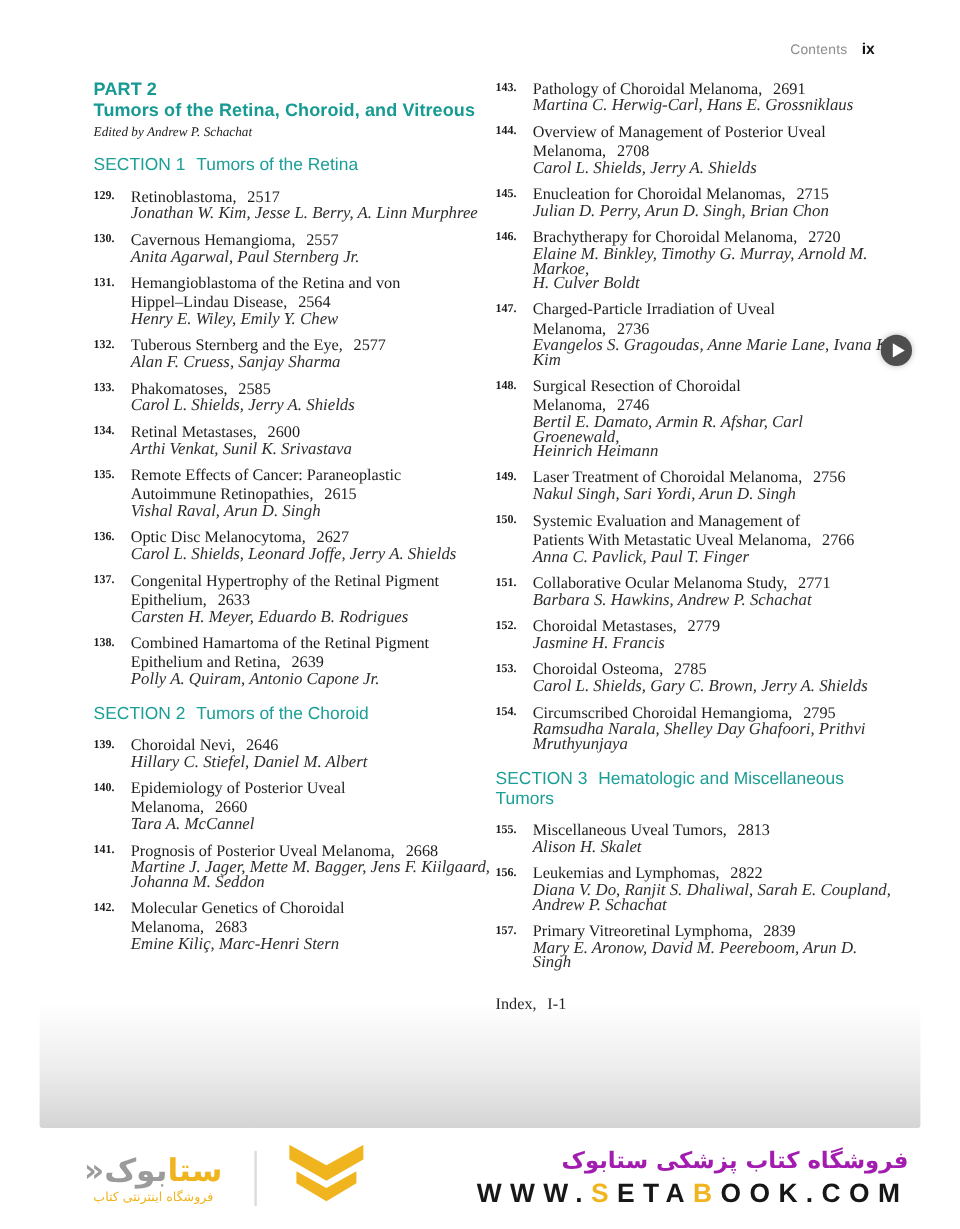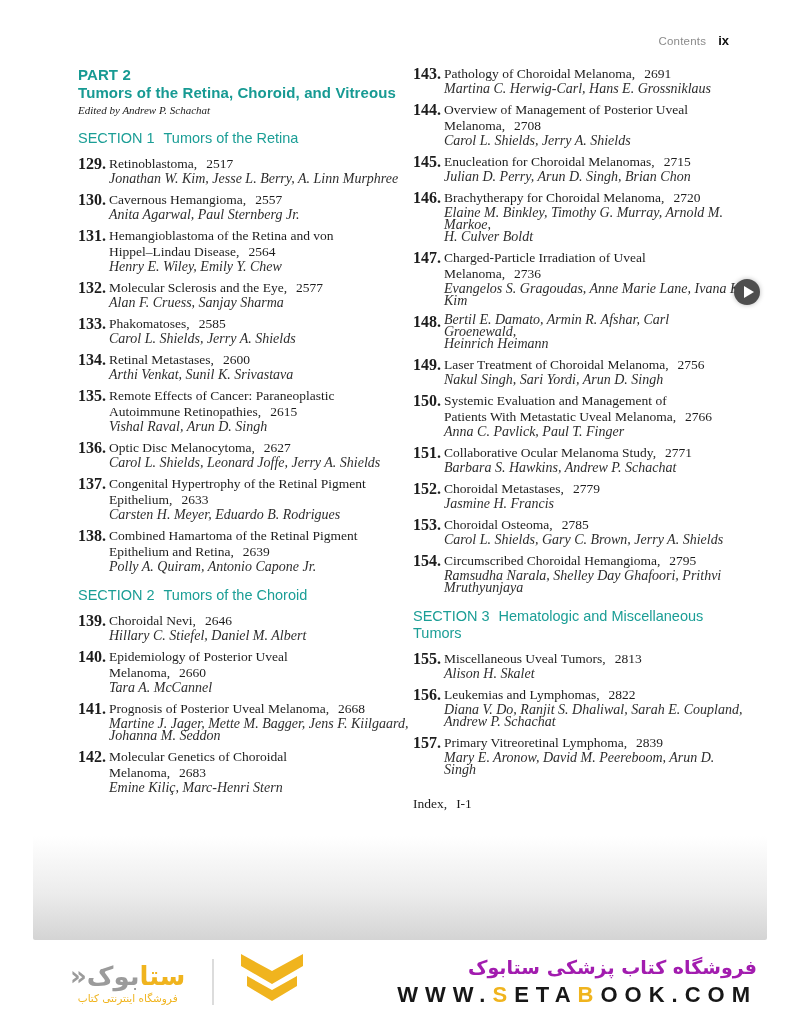--- a/index.html
+++ b/index.html
@@ -20,21 +20,21 @@
   .edited-by { font-family: "Liberation Serif", serif; font-style: italic; font-size: 11px; color: #222; margin-top: 2px; line-height: 13px; }
 
   
   .sec { font-size: 14.5px; color: #1b9e96; line-height: 17px; margin: 14px 0 9px 0; }
   .sec:first-child { margin-top: 0; }
   .sec-label { margin-right: 9px; }
 
   
   .entry { position: relative; padding-left: 31px; margin-bottom: 7px;
            font-family: "Liberation Serif", serif; color: #1d1d1d; }
-  .num { position: absolute; left: 0; top: 0; font-size: 16px; font-weight: bold; line-height: 16px; }
+  .num { position: absolute; left: 0; top: 0; font-size: 10px; font-weight: bold; line-height: 16px; }
   .tline { font-size: 13.5px; line-height: 16px; }
   .t2:not(:empty)::before { content: "\A"; white-space: pre; }
   .pg { margin-left: 9px; }
   .authors { font-style: italic; font-size: 14px; line-height: 12px; color: #2d2d2d; margin-top: 1px; }
   .a2:not(:empty)::before { content: "\A"; white-space: pre; }
   .index-entry { padding-left: 0; margin-top: 20px; font-size: 13.5px; line-height: 16px;
                  font-family: "Liberation Serif", serif; color: #1d1d1d; }
 
   
   .play-btn { position: absolute; left: 734px; top: 279px; width: 26px; height: 26px; border: none;
@@ -99,21 +99,21 @@
         </div>
 
         <div class="entry">
           <span class="num">131.</span>
           <div class="tline"><span class="t1">Hemangioblastoma of the Retina and von</span><span class="t2">Hippel–Lindau Disease,</span><span class="pg">2564</span></div>
           <div class="authors"><span class="a1">Henry E. Wiley, Emily Y. Chew</span><span class="a2"></span></div>
         </div>
 
         <div class="entry">
           <span class="num">132.</span>
-          <div class="tline"><span class="t1">Molecular Sclerosis and the Eye,</span><span class="t2"></span><span class="pg">2577</span></div>
+          <div class="tline"><span class="t1">Tuberous Sternberg and the Eye,</span><span class="t2"></span><span class="pg">2577</span></div>
           <div class="authors"><span class="a1">Alan F. Cruess, Sanjay Sharma</span><span class="a2"></span></div>
         </div>
 
         <div class="entry">
           <span class="num">133.</span>
           <div class="tline"><span class="t1">Phakomatoses,</span><span class="t2"></span><span class="pg">2585</span></div>
           <div class="authors"><span class="a1">Carol L. Shields, Jerry A. Shields</span><span class="a2"></span></div>
         </div>
 
         <div class="entry">
@@ -207,20 +207,21 @@
         </div>
 
         <div class="entry">
           <span class="num">147.</span>
           <div class="tline"><span class="t1">Charged-Particle Irradiation of Uveal</span><span class="t2">Melanoma,</span><span class="pg">2736</span></div>
           <div class="authors"><span class="a1">Evangelos S. Gragoudas, Anne Marie Lane, Ivana K. Kim</span><span class="a2"></span></div>
         </div>
 
         <div class="entry">
           <span class="num">148.</span>
+          <div class="tline"><span class="t1">Surgical Resection of Choroidal</span><span class="t2">Melanoma,</span><span class="pg">2746</span></div>
           <div class="authors"><span class="a1">Bertil E. Damato, Armin R. Afshar, Carl Groenewald,</span><span class="a2">Heinrich Heimann</span></div>
         </div>
 
         <div class="entry">
           <span class="num">149.</span>
           <div class="tline"><span class="t1">Laser Treatment of Choroidal Melanoma,</span><span class="t2"></span><span class="pg">2756</span></div>
           <div class="authors"><span class="a1">Nakul Singh, Sari Yordi, Arun D. Singh</span><span class="a2"></span></div>
         </div>
 
         <div class="entry">

